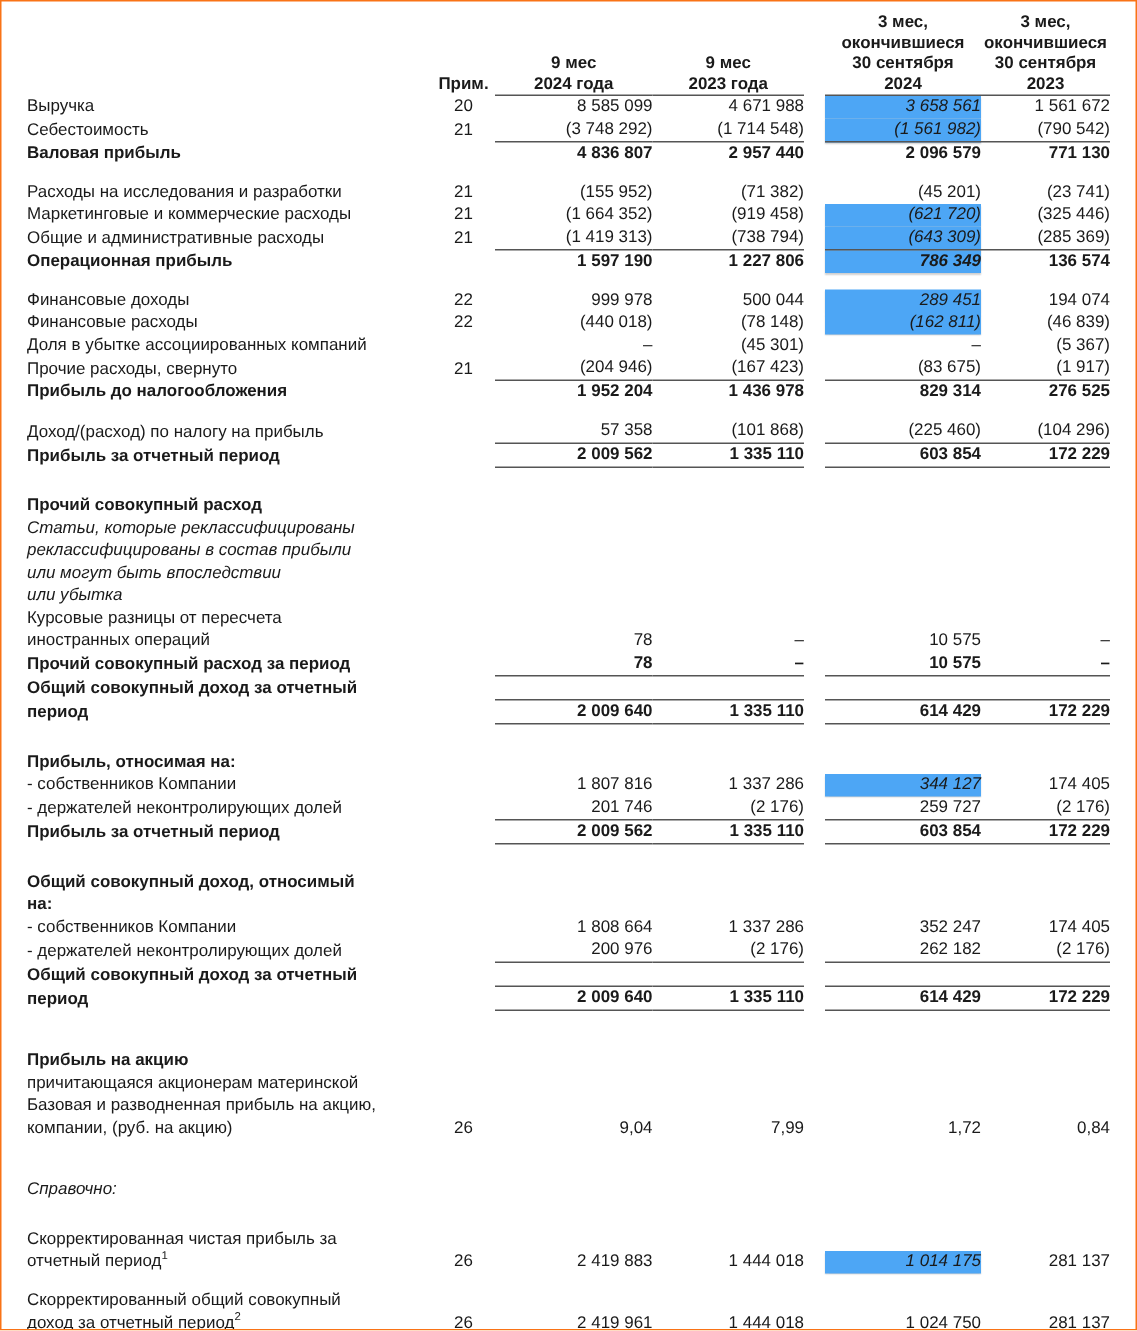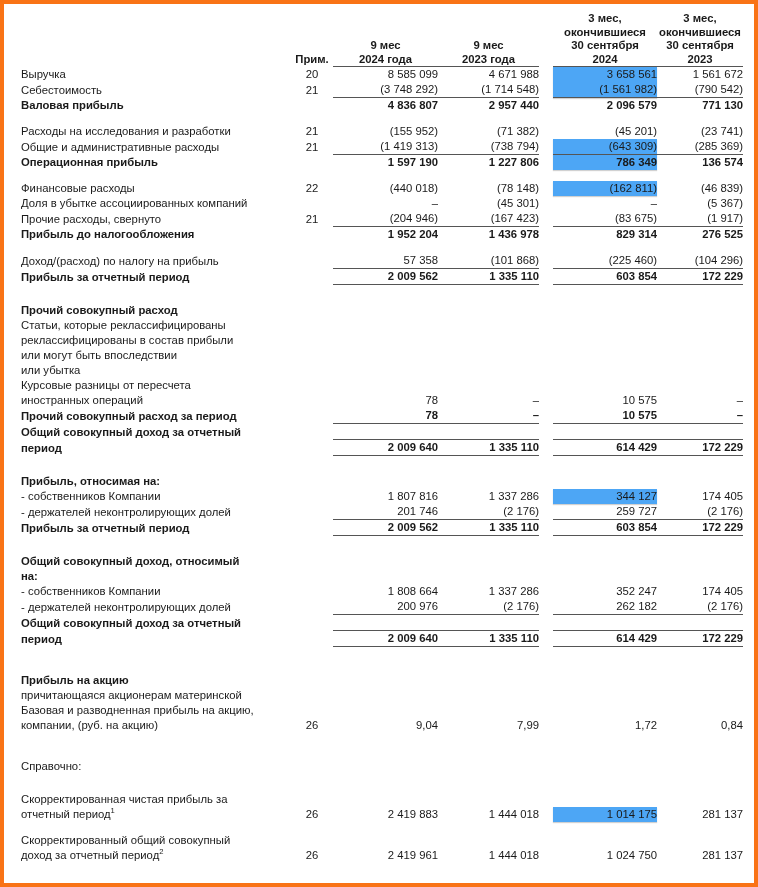--- a/index.html
+++ b/index.html
@@ -6,21 +6,21 @@
   body{
     width:758px;height:887px;
     font-family:"Liberation Sans","DejaVu Sans",sans-serif;
     color:#1a1a1a;
     -webkit-font-smoothing:antialiased;
   }
   #sheet{
     position:relative;
     width:758px;height:887px;
     box-sizing:border-box;
-    border:4px solid #f97316;
+    border:1px solid #f97316;
     background:#fff;
     overflow:hidden;
   }
   table.fin{
     position:absolute;
     top:8px;left:17px;
     width:722px;
     border-collapse:collapse;
     table-layout:fixed;
     font-size:11.3px;
@@ -46,21 +46,21 @@
     word-break:normal;
   }
   td.note{text-align:center;}
   td.num{text-align:right;padding-right:2px;}
   td.gap{}
 
   tr.r td{height:15px;}
 
   
   .b{font-weight:bold;}
-  .i{}
+  .i{font-style:italic;}
 
   
   .hdr{
     font-weight:bold;
     text-align:center;
     vertical-align:bottom;
     font-size:11.3px;
     line-height:1.2;
     padding-bottom:1px;
   }
@@ -76,20 +76,21 @@
 
   
   tr.sp td{height:11px;}
   tr.sp-lg td{height:18px;}
   tr.sp-xl td{height:26px;}
 
   
   .hl{
     background:#4da6f5;
     box-shadow:0 1px 1px rgba(0,0,0,.18);
+    font-style:italic;
   }
 
   sup{font-size:7.6px;vertical-align:super;line-height:0;}
 </style>
 </head>
 <body>
 
 <div id="sheet">
   <table class="fin">
     <colgroup>
@@ -175,20 +176,29 @@
       <tr class="r">
         <td class="label">Расходы на исследования и разработки</td>
         <td class="note">21</td>
         <td class="num">(155 952)</td>
         <td class="num">(71 382)</td>
         <td class="gap"></td>
         <td class="num">(45 201)</td>
         <td class="num">(23 741)</td>
       </tr>
       <tr class="r">
+        <td class="label">Маркетинговые и коммерческие расходы</td>
+        <td class="note">21</td>
+        <td class="num">(1 664 352)</td>
+        <td class="num">(919 458)</td>
+        <td class="gap"></td>
+        <td class="num hl">(621 720)</td>
+        <td class="num">(325 446)</td>
+      </tr>
+      <tr class="r">
         <td class="label">Общие и административные расходы</td>
         <td class="note">21</td>
         <td class="num">(1 419 313)</td>
         <td class="num">(738 794)</td>
         <td class="gap"></td>
         <td class="num hl">(643 309)</td>
         <td class="num">(285 369)</td>
       </tr>
       <tr class="r">
         <td class="label b">Операционная прибыль</td>
@@ -198,20 +208,29 @@
         <td class="gap"></td>
         <td class="num b ruled hl">786 349</td>
         <td class="num b ruled">136 574</td>
       </tr>
 
       <tr class="sp">
           <td colspan="7"></td>
         </tr>
 
       <tr class="r">
+        <td class="label">Финансовые доходы</td>
+        <td class="note">22</td>
+        <td class="num">999 978</td>
+        <td class="num">500 044</td>
+        <td class="gap"></td>
+        <td class="num hl">289 451</td>
+        <td class="num">194 074</td>
+      </tr>
+      <tr class="r">
         <td class="label">Финансовые расходы</td>
         <td class="note">22</td>
         <td class="num">(440 018)</td>
         <td class="num">(78 148)</td>
         <td class="gap"></td>
         <td class="num hl">(162 811)</td>
         <td class="num">(46 839)</td>
       </tr>
       <tr class="r">
         <td class="label">Доля в убытке ассоциированных компаний</td>

